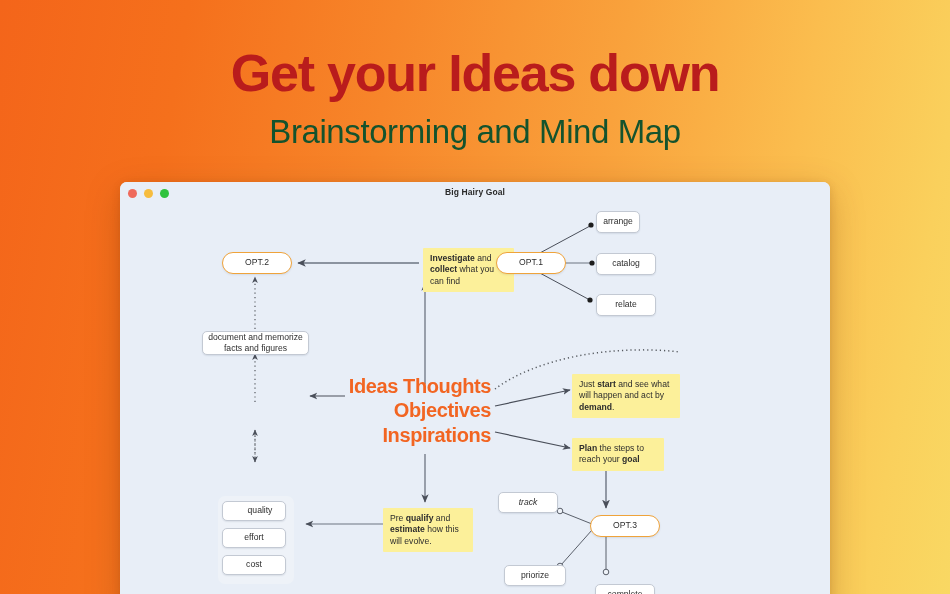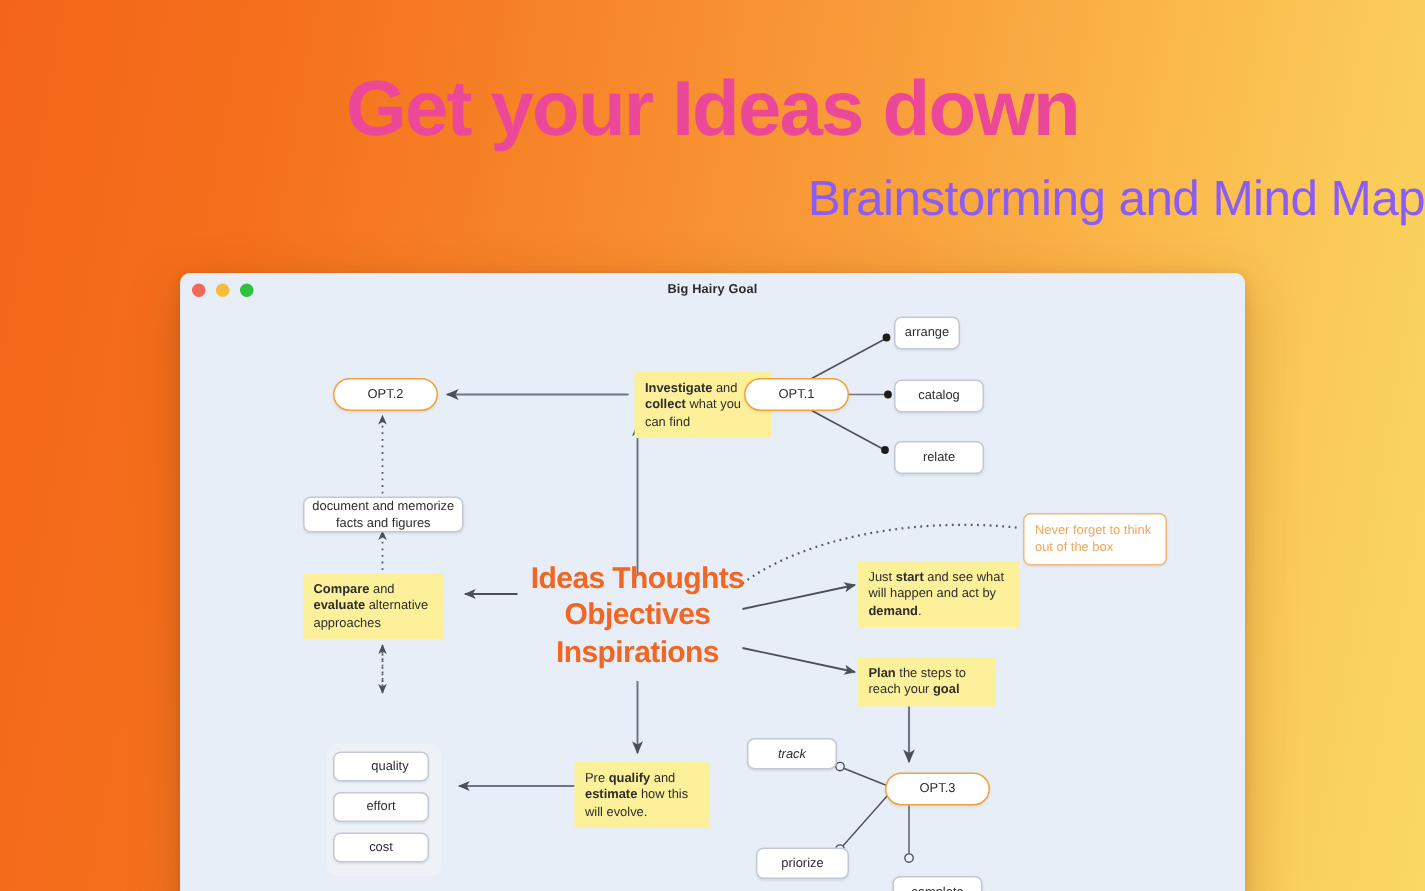--- a/index.html
+++ b/index.html
@@ -7,28 +7,27 @@
     width:950px;height:594px;overflow:hidden;
     font-family:"Liberation Sans", sans-serif;
     background:linear-gradient(100deg,#F4651A 0%,#F5701C 18%,#F7862A 38%,#F9A23C 60%,#FBBD4E 78%,#FAD05C 92%,#F9D863 100%);
     position:relative;
   }
 
   
   .hero{position:absolute;left:0;top:0;width:950px;text-align:center;}
   .hero-title{
     margin:0;padding-top:46px;
-    font-size:52px;font-weight:bold;color:#ec4899;
+    font-size:52px;font-weight:bold;color:#b91c1c;
     letter-spacing:-1.2px;line-height:1.05;
   }
   .hero-sub{
     margin:0;padding-top:12px;
-    font-size:33px;font-weight:normal;color:#8b5cf6;
+    font-size:33px;font-weight:normal;color:#14532d;
     letter-spacing:-0.4px;
-    text-align:right;
   }
 
   
   .window{
     position:absolute;left:120px;top:182px;width:710px;height:430px;
     background:#e8eef7;
     border-radius:7px 7px 0 0;
     box-shadow:0 10px 34px rgba(120,50,0,0.28), 0 2px 8px rgba(120,50,0,0.16);
     overflow:hidden;
   }
@@ -164,31 +163,27 @@
     </div>
 
     <div class="node pill" style="left:376px;top:48px;width:70px;height:22px;">OPT.1</div>
 
     <div class="node plain" style="left:476px;top:7px;width:44px;height:22px;">arrange</div>
     <div class="node plain" style="left:476px;top:49px;width:60px;height:22px;">catalog</div>
     <div class="node plain" style="left:476px;top:90px;width:60px;height:22px;">relate</div>
 
     <div class="node plain" style="left:82px;top:127px;width:107px;height:24px;padding:0 4px;line-height:1.3;">document and memorize facts and figures</div>
 
-    <div class="node sticky" style="left:82px;top:178px;width:94px;">
-      <b>Compare</b><span> and </span><b>evaluate</b><span> alternative approaches</span>
-    </div>
-
-    <div class="center-text" style="left:225px;top:170px;width:160px;">
+
+    <div class="center-text" style="left:211px;top:170px;width:160px;text-align:right;">
       <div>Ideas Thoughts</div>
       <div>Objectives</div>
       <div>Inspirations</div>
     </div>
 
-    <div class="node outline-note" style="left:562px;top:138px;width:96px;">Never forget to think out of the box</div>
 
     <div class="node sticky" style="left:452px;top:170px;width:108px;">
       <span>Just </span><b>start</b><span> and see what will happen and act by </span><b>demand</b><span>.</span>
     </div>
 
     <div class="node sticky" style="left:452px;top:234px;width:92px;">
       <b>Plan</b><span> the steps to reach your </span><b>goal</b><span></span>
     </div>
 
     <div class="group-box" style="left:98px;top:292px;width:76px;height:88px;"></div>

